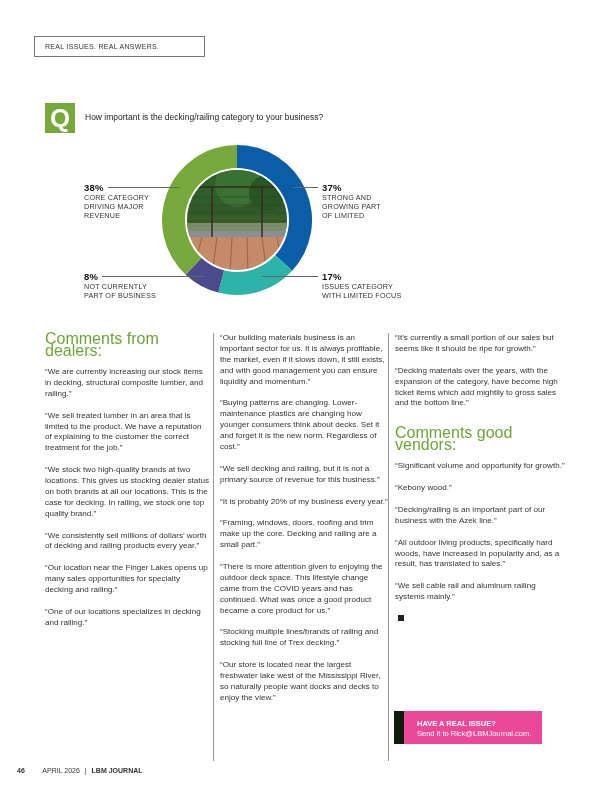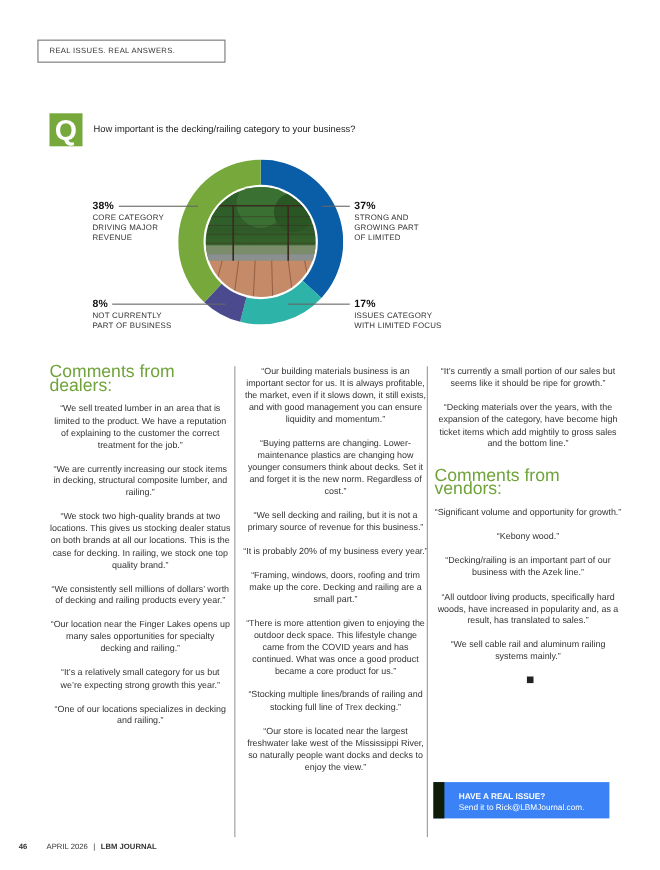--- a/index.html
+++ b/index.html
@@ -9,27 +9,27 @@
             border:1px solid #777; box-sizing:border-box; font-size:7px; letter-spacing:.3px;
             line-height:19px; padding-left:10px; color:#333; }
   .qbadge { position:absolute; left:45px; top:103px; width:30px; height:30px; background:#76a83b;
             color:#fff; font-weight:bold; font-size:26px; line-height:30px; text-align:center; }
   .question { position:absolute; left:85px; top:112px; font-size:8.5px; font-weight:normal; color:#222; }
   .donut { position:absolute; left:162px; top:145px; width:150px; height:150px; }
   .label { position:absolute; font-size:7.2px; line-height:9px; letter-spacing:.2px; color:#333; }
   .label .pct { font-size:9.5px; font-weight:bold; color:#111; display:block; line-height:11px; }
   .leader { position:absolute; height:0; border-top:0.8px solid #666; }
   .col { position:absolute; top:333px; font-size:8.1px; line-height:10.9px; color:#333; }
-  .col p { margin:0 0 10.9px 0;text-align:center; }
+  .col p { margin:0 0 10.9px 0; }
   .col h3 { margin:0 0 10px 0; font-size:16px; color:#6fa33a; font-weight:normal; line-height:12px; }
   .col1 { left:45px; width:165px; }
   .col2 { left:220px; width:170px; }
   .col3 { left:395px; width:170px; }
   .vrule { position:absolute; width:0; border-left:1.5px solid #999; }
-  .callout { position:absolute; left:394px; top:711px; width:160px; height:33px; background:#3b82f6; }
+  .callout { position:absolute; left:394px; top:711px; width:148px; height:33px; background:#ec4899; }
   .callout .bar { position:absolute; left:0; top:0; width:10px; height:33px; background:#0f1c08; }
   .callout .t1 { position:absolute; left:23px; top:8px; font-size:7.5px; font-weight:bold; color:#fff; }
   .callout .t2 { position:absolute; left:23px; top:18px; font-size:7.5px; color:#fff; }
   .footer { position:absolute; top:767px; left:17px; font-size:7px; color:#333; }
   .footer .pg { font-weight:bold; margin-right:16px; }
   .footer .sep { margin:0 3px; }
   .footer .mag { font-weight:bold; }
   .endmark { display:inline-block; width:6px; height:6px; background:#222; vertical-align:0; margin-left:3px; }
 </style>
 </head>
@@ -113,46 +113,45 @@
   <span>PART OF BUSINESS</span>
 </div>
 <div class="label" style="left:322px; top:271px;">
   <span class="pct">17%</span>
   <span>ISSUES CATEGORY</span><br>
   <span>WITH LIMITED FOCUS</span>
 </div>
 
 <div class="col col1">
   <h3>Comments from dealers:</h3>
+  <p>“We are currently increasing our stock items in decking, structural composite lumber, and railing.”</p>
   <p>“We sell treated lumber in an area that is limited to the product. We have a reputation of explaining to the customer the correct treatment for the job.”</p>
-  <p>“We are currently increasing our stock items in decking, structural composite lumber, and railing.”</p>
   <p>“We stock two high-quality brands at two locations. This gives us stocking dealer status on both brands at all our locations. This is the case for decking. In railing, we stock one top quality brand.”</p>
   <p>“We consistently sell millions of dollars’ worth of decking and railing products every year.”</p>
   <p>“Our location near the Finger Lakes opens up many sales opportunities for specialty decking and railing.”</p>
-  <p>“It’s a relatively small category for us but we’re expecting strong growth this year.”</p>
   <p>“One of our locations specializes in decking and railing.”</p>
 </div>
 <div class="vrule" style="left:213px; top:333px; height:428px;"></div>
 
 <div class="col col2">
   <p>“Our building materials business is an important sector for us. It is always profitable, the market, even if it slows down, it still exists, and with good management you can ensure liquidity and momentum.”</p>
   <p>“Buying patterns are changing. Lower-maintenance plastics are changing how younger consumers think about decks. Set it and forget it is the new norm. Regardless of cost.”</p>
   <p>“We sell decking and railing, but it is not a primary source of revenue for this business.”</p>
   <p>“It is probably 20% of my business every year.”</p>
   <p>“Framing, windows, doors, roofing and trim make up the core. Decking and railing are a small part.”</p>
   <p>“There is more attention given to enjoying the outdoor deck space. This lifestyle change came from the COVID years and has continued. What was once a good product became a core product for us.”</p>
   <p>“Stocking multiple lines/brands of railing and stocking full line of Trex decking.”</p>
   <p>“Our store is located near the largest freshwater lake west of the Mississippi River, so naturally people want docks and decks to enjoy the view.”</p>
 </div>
 <div class="vrule" style="left:388px; top:333px; height:428px;"></div>
 
 <div class="col col3">
   <p>“It’s currently a small portion of our sales but seems like it should be ripe for growth.”</p>
   <p>“Decking materials over the years, with the expansion of the category, have become high ticket items which add mightily to gross sales and the bottom line.”</p>
-  <h3 style="margin-top:18px;">Comments from vendors:</h3>
+  <h3 style="margin-top:18px;">Comments good vendors:</h3>
   <p>“Significant volume and opportunity for growth.”</p>
   <p>“Kebony wood.”</p>
   <p>“Decking/railing is an important part of our business with the Azek line.”</p>
   <p>“All outdoor living products, specifically hard woods, have increased in popularity and, as a result, has translated to sales.”</p>
   <p>“We sell cable rail and aluminum railing systems mainly.”</p>
   <p><span class="endmark"></span></p>
 </div>
 
 <div class="callout">
   <div class="bar"></div>

